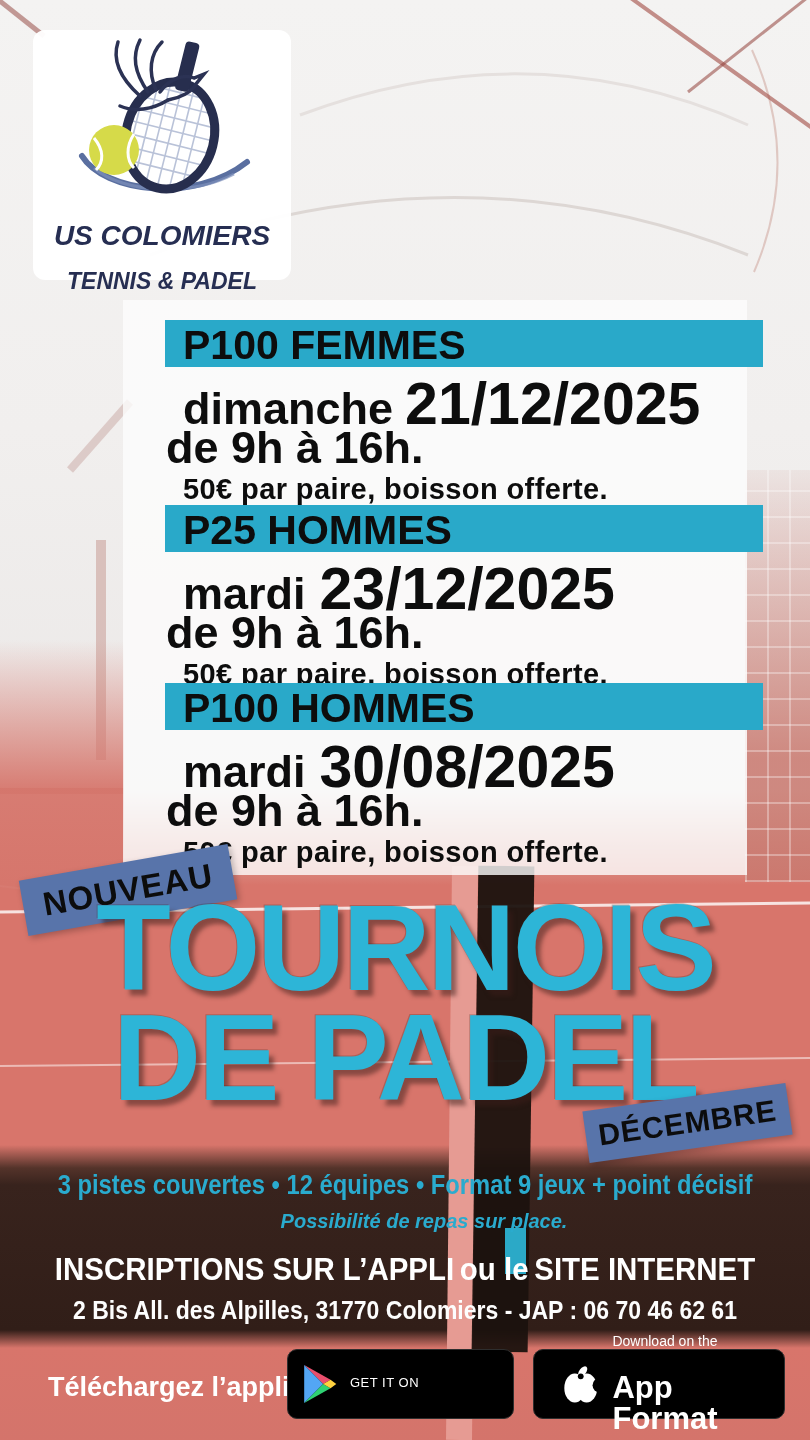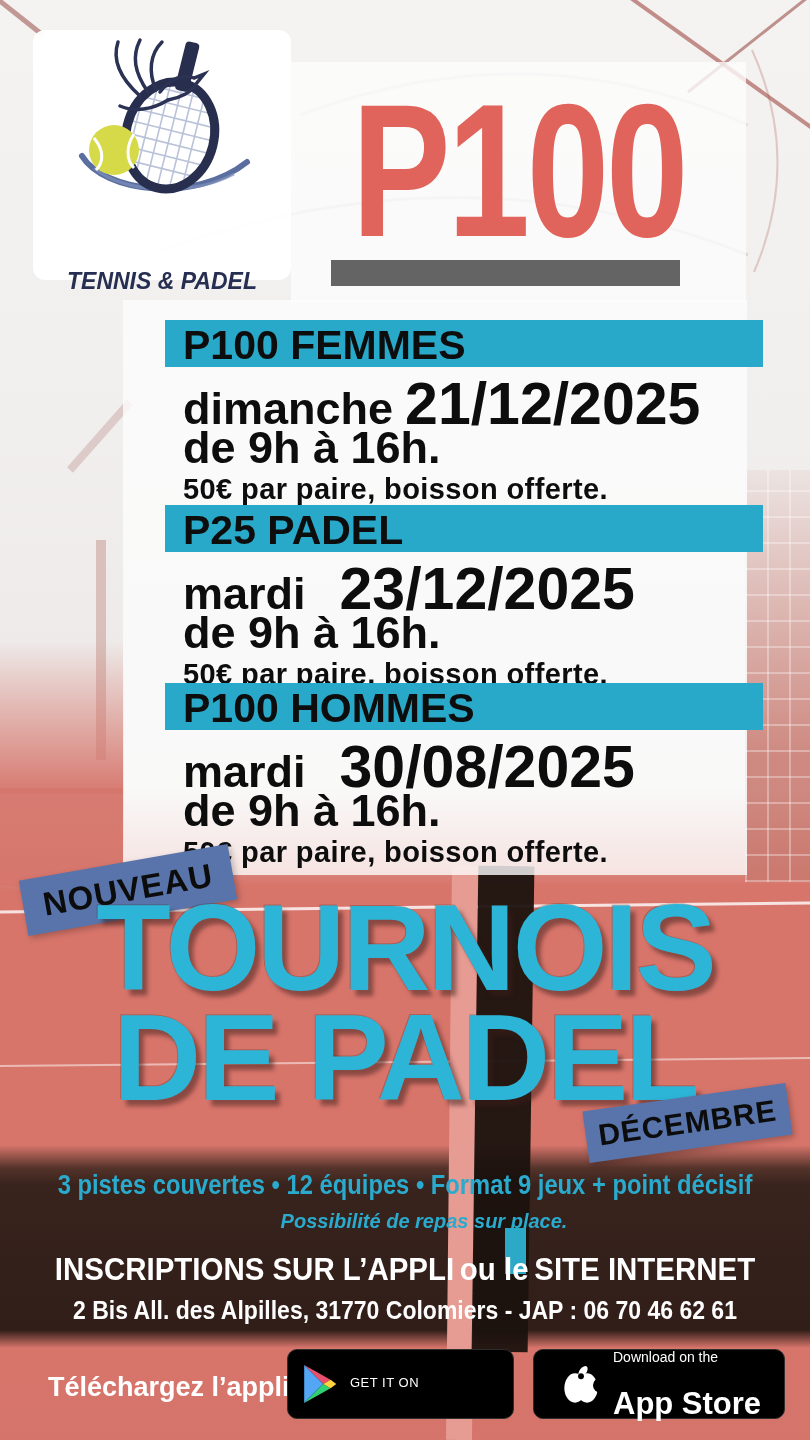--- a/index.html
+++ b/index.html
@@ -37,22 +37,22 @@
     transform:scaleX(.78);transform-origin:50% 50%;line-height:240px;}
   .p100-bar{position:absolute;left:40px;bottom:16px;width:349px;height:26px;background:rgba(78,78,78,.88);}
   .info-panel{left:123px;top:300px;width:624px;height:575px;background:rgba(253,252,252,.8);}
   .sec{position:absolute;left:0;width:100%;}
   .sec.s1{top:20px;} .sec.s2{top:205px;} .sec.s3{top:383px;}
   .ebar{position:absolute;left:42px;top:0;width:598px;height:47px;background:#29a9c9;}
   .ebar span{position:absolute;left:18px;top:2px;font-size:41px;font-weight:bold;color:#0d0d0d;letter-spacing:0;}
   .eline{position:absolute;left:60px;top:50px;white-space:nowrap;color:#0d0d0d;font-weight:bold;}
   .eline .day{font-size:45px;}
   .eline .date{font-size:59px;margin-left:12px;}
-  .sec.s2 .eline .date,.sec.s3 .eline .date{margin-left:34px;}
-  .ehours{position:absolute;left:60px;top:102px;font-size:45px;font-weight:bold;color:#0d0d0d;}
+  .sec.s2 .eline .date,.sec.s3 .eline .date{margin-left:14px;}
+  .ehours{position:absolute;left:43px;top:102px;font-size:45px;font-weight:bold;color:#0d0d0d;}
   .eprice{position:absolute;left:60px;top:153px;font-size:29px;font-weight:bold;color:#0d0d0d;letter-spacing:.4px;}
   
   .ribbon{background:#5874aa;color:#0c0c0c;font-weight:bold;text-align:center;
     box-shadow:2px 3px 6px rgba(0,0,0,.25);}
   .ribbon-new{left:22px;top:862px;width:212px;height:56px;transform:rotate(-10deg);
     font-size:33px;line-height:56px;letter-spacing:1px;}
   .ribbon-month{left:585px;top:1097px;width:205px;height:52px;transform:rotate(-8deg);
     font-size:30px;line-height:52px;letter-spacing:1px;}
   .big-title{left:0;top:893px;width:810px;text-align:center;margin:0;font-weight:bold;color:#2db5d7;}
   .big-title span{display:block;font-size:122px;line-height:110px;letter-spacing:-3px;
@@ -133,40 +133,37 @@
       <path d="M52,104 C62,116 62,128 54,136" stroke="#ffffff" stroke-width="3" fill="none"></path>
       <path d="M92,100 C84,112 84,126 92,134" stroke="#ffffff" stroke-width="3" fill="none"></path>
       <g stroke="#2b3254" stroke-width="3.5" fill="none" stroke-linecap="round">
         <path d="M98,62 C78,44 70,26 76,8"></path>
         <path d="M106,58 C92,38 90,22 98,6"></path>
         <path d="M114,56 C106,38 108,20 120,8"></path>
         <path d="M118,58 C128,44 142,40 152,44 L162,40 L154,50 C150,58 138,64 126,66"></path>
         <path d="M126,66 C110,76 92,78 78,72"></path>
       </g>
     </svg>
+    <div class="logo-line1">US COLOMIERS</div>
     <div class="logo-line2">TENNIS &amp; PADEL</div>
   </div>
 
-  <div class="abs p100-box">
-    <div class="p100-text">P100</div>
-    <div class="p100-bar"></div>
-  </div>
 
   <div class="abs info-panel">
     <div class="sec s1">
       <div class="ebar">
           <span>P100 FEMMES</span>
         </div>
       <div class="eline"><span class="day">dimanche</span><span class="date">21/12/2025</span></div>
       <div class="ehours">de 9h à 16h.</div>
       <div class="eprice">50€ par paire, boisson offerte.</div>
     </div>
     <div class="sec s2">
       <div class="ebar">
-          <span>P25 PADEL</span>
+          <span>P25 HOMMES</span>
         </div>
       <div class="eline"><span class="day">mardi</span><span class="date">23/12/2025</span></div>
       <div class="ehours">de 9h à 16h.</div>
       <div class="eprice">50€ par paire, boisson offerte.</div>
     </div>
     <div class="sec s3">
       <div class="ebar">
           <span>P100 HOMMES</span>
         </div>
       <div class="eline"><span class="day">mardi</span><span class="date">30/08/2025</span></div>
@@ -204,17 +201,17 @@
   <a class="abs badge badge-as">
     <svg width="40" height="48" viewBox="0 0 30 36">
       <ellipse cx="10.5" cy="21" rx="8" ry="11" fill="#ffffff"></ellipse>
       <ellipse cx="19.5" cy="21" rx="8" ry="11" fill="#ffffff"></ellipse>
       <ellipse cx="16.5" cy="8.5" rx="2.6" ry="4.6" transform="rotate(38 16.5 8.5)" fill="#ffffff"></ellipse>
       <circle cx="15" cy="12.2" r="2.2" fill="#000000"></circle>
       <circle cx="29.6" cy="19" r="5.6" fill="#000000"></circle>
     </svg>
     <span class="txt">
       <span class="small">Download on the</span>
-      <span class="bigtx">App Store</span>
+      <span class="bigtx">App Format</span>
     </span>
   </a>
 
 </div>
 
 </body></html>

